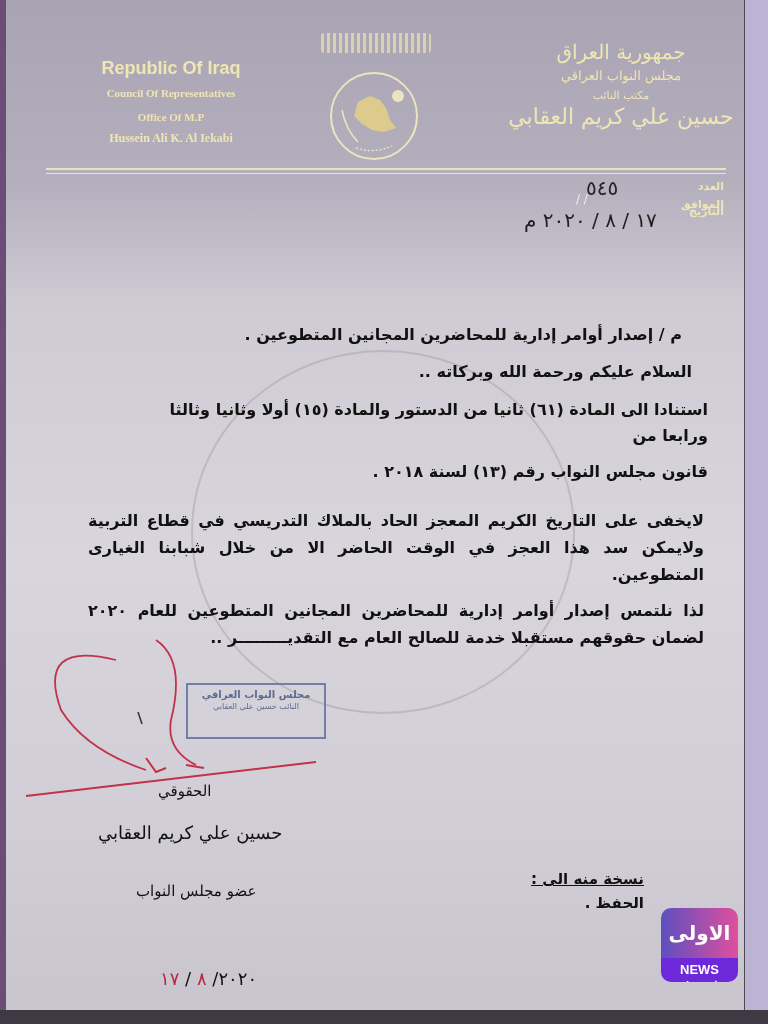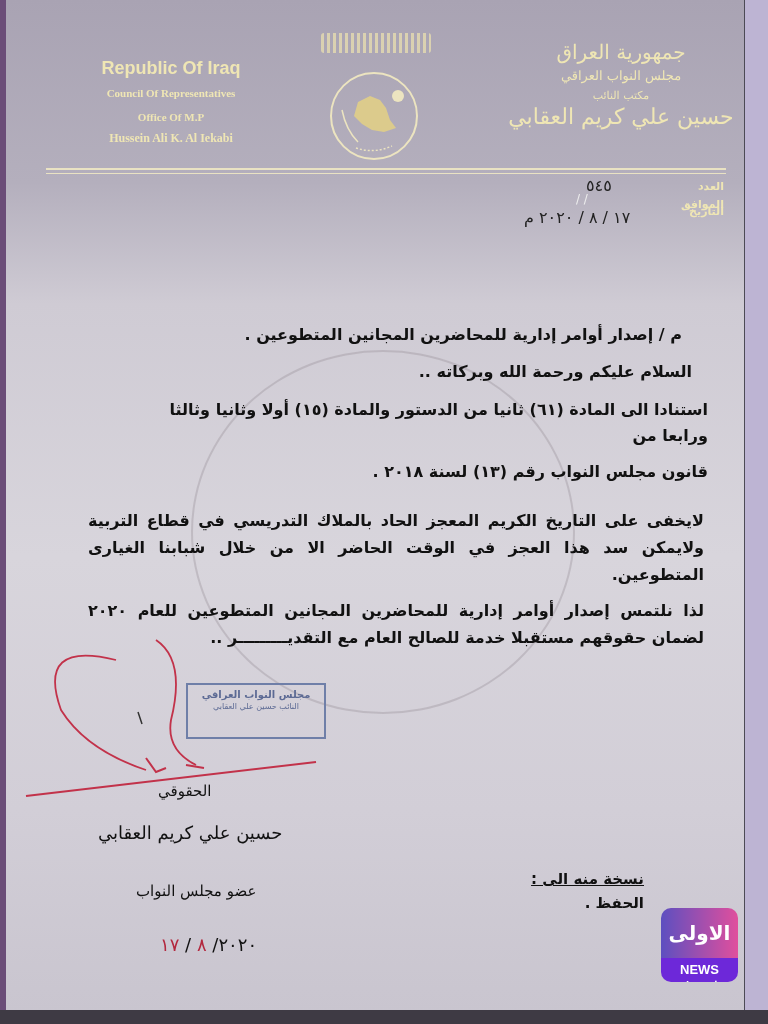--- a/index.html
+++ b/index.html
@@ -26,39 +26,39 @@
   .ar-header .a1 { font-size:20px; margin-bottom:4px; }
   .ar-header .a2 { font-size:13px; margin-bottom:6px; }
   .ar-header .a3 { font-size:11px; margin-bottom:2px; }
   .ar-header .a4 { font-size:22px; }
   .emblem-top { position:absolute; left:315px; top:33px; width:110px; height:20px; border-radius:3px;
     background:repeating-linear-gradient(90deg,#e6dcb0 0 3px,transparent 3px 6px); opacity:0.8; }
   .emblem { position:absolute; left:322px; top:70px; width:92px; height:92px; }
   .rule { position:absolute; left:40px; width:680px; height:2px; background:#e9e2c3; }
   .ref-block { position:absolute; left:530px; top:178px; width:200px; height:58px; }
   .ref-label { position:absolute; right:12px; font-size:11px; color:#efe6b4; font-weight:bold; direction:rtl; }
-  .ref-val { position:absolute; font-size:16px; color:#222; direction:rtl; }
+  .ref-val { position:absolute; font-size:20px; color:#222; direction:rtl; }
   .body-text { position:absolute; right:40px; direction:rtl; text-align:right; color:#111; font-weight:bold; font-family:"DejaVu Sans", sans-serif; }
   .t { font-size:16px; }
   .justify { text-align:justify; text-align-last:right; }
   .watermark { position:absolute; left:185px; top:350px; width:380px; height:360px; border-radius:50%;
     border:2px solid rgba(150,140,150,0.35); }
   .stamp { position:absolute; left:180px; top:683px; width:140px; height:56px; border:2px solid #6f7fa8; color:#5c6a94;
     direction:rtl; text-align:center; font-size:10px; font-weight:bold; padding-top:4px; box-sizing:border-box; }
   .stamp .s2 { font-size:8px; font-weight:normal; margin-top:2px; }
   .sig-svg { position:absolute; left:0; top:600px; width:420px; height:220px; }
   .calli { position:absolute; direction:rtl; color:#111; font-family:"DejaVu Serif", serif; }
   .cc { position:absolute; right:100px; top:870px; direction:rtl; text-align:right; font-weight:bold; color:#111; font-size:15px; }
   .cc .u { text-decoration:underline; }
   .logo { position:absolute; left:661px; top:908px; width:77px; height:74px; border-radius:10px; overflow:hidden; }
   .logo .top { height:50px; background:linear-gradient(90deg,#5d4fc0,#e04f9d); color:#fff; text-align:center; font-weight:bold;
     font-size:20px; line-height:50px; direction:rtl; font-family:"DejaVu Sans", sans-serif; }
   .logo .bot { height:28px; background:#6d28d9; color:#fff; text-align:center; font-weight:bold; font-size:13px; line-height:24px;
     font-family:"Liberation Sans", sans-serif; }
-  .handdate { position:absolute; left:140px; top:934px; font-size:18px; color:#111; font-family:"DejaVu Sans", sans-serif; }
+  .handdate { position:absolute; left:140px; top:968px; font-size:18px; color:#111; font-family:"DejaVu Sans", sans-serif; }
   .red { color:#b3283e; }
 </style>
 </head>
 <body>
 
 <div class="backdrop-left"></div>
 <div class="backdrop-right"></div>
 
 <div class="page">
 

